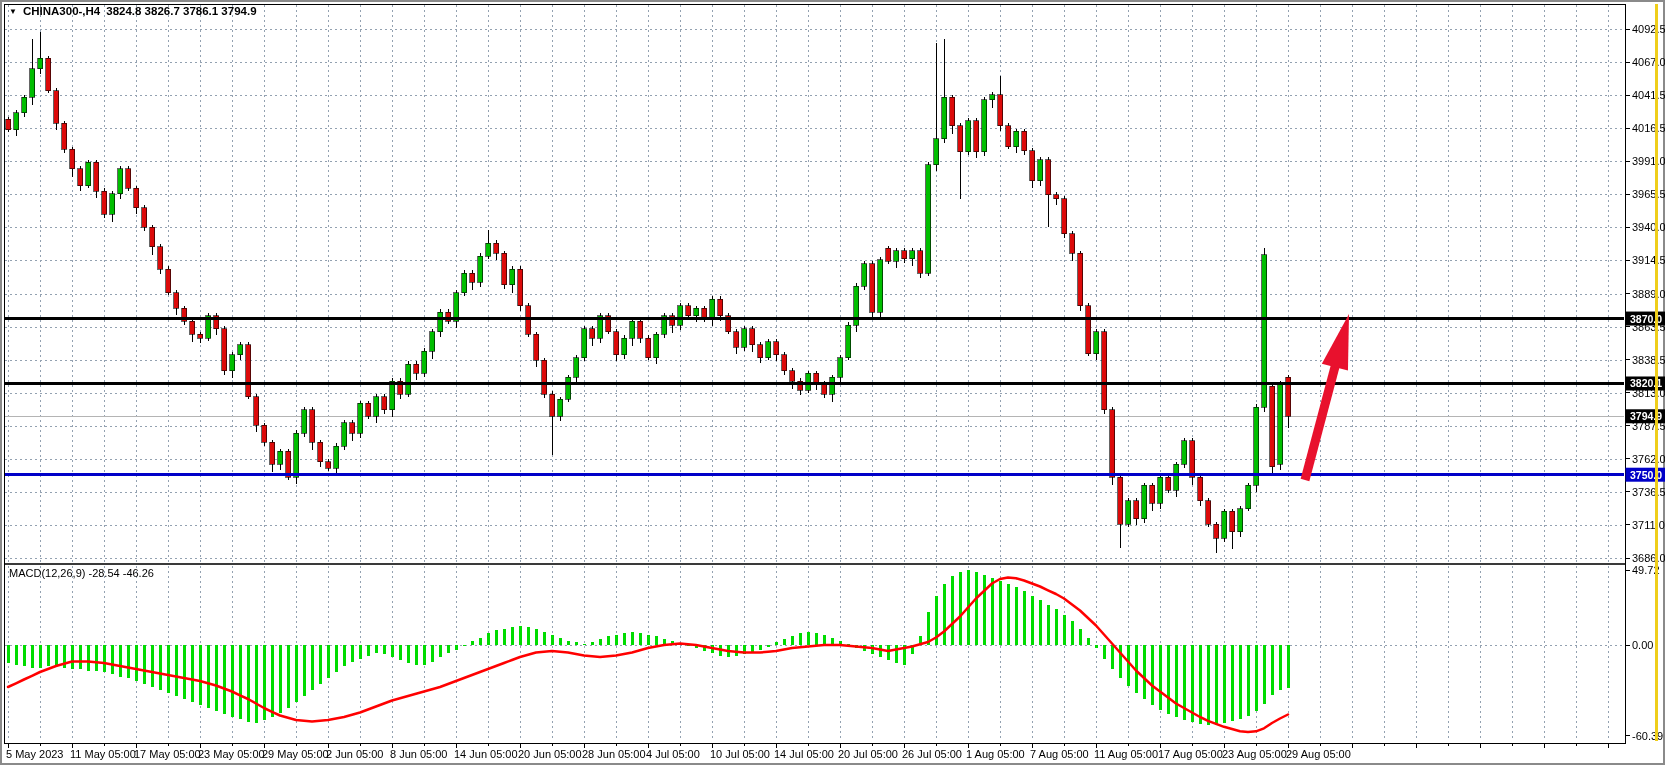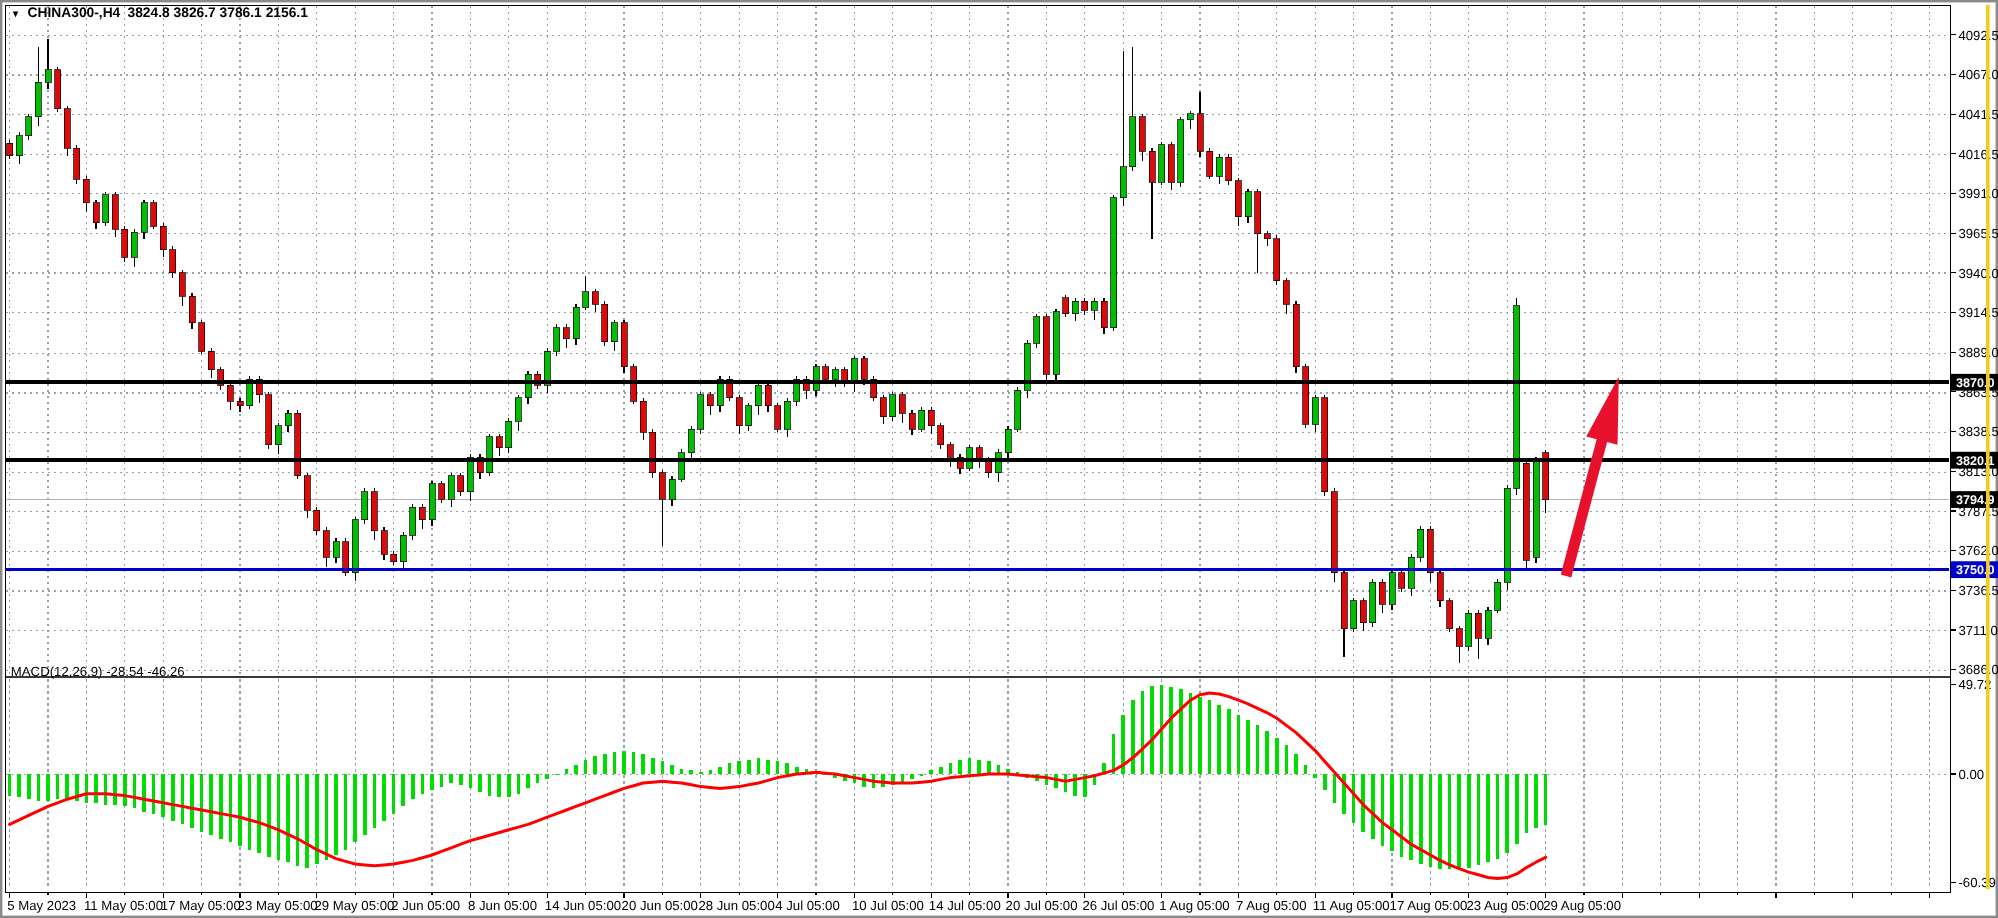--- a/index.html
+++ b/index.html
@@ -2,21 +2,21 @@
 <html><head>
 <meta charset="utf-8">
 <style>
   html,body{margin:0;padding:0;}
   body{width:1665px;height:765px;background:#ffffff;font-family:"Liberation Sans",sans-serif;overflow:hidden;position:relative;}
   .window{position:absolute;inset:0;border:2px solid #8a8a8a;background:#fff;}
   #chart-svg{position:absolute;left:0;top:0;}
   .title{position:absolute;left:7px;top:3px;display:flex;align-items:center;gap:6px;
          font-size:11.5px;font-weight:700;color:#000;z-index:5;white-space:nowrap;}
   .title .tri{font-size:8px;position:relative;top:0px;}
-  .macdlabel{position:absolute;left:7px;top:552px;font-size:11px;color:#000;z-index:5;white-space:nowrap;}
+  .macdlabel{position:absolute;left:7px;top:565px;font-size:11px;color:#000;z-index:5;white-space:nowrap;}
   .edge-strip{position:absolute;top:2px;bottom:22px;left:1653px;width:3px;z-index:6;}
   svg text{font-family:"Liberation Sans",sans-serif;}
 </style>
 </head>
 <body>
 
 <div class="window">
   <svg id="chart-svg" width="1665" height="765">
       <g>
         <line x1="6" y1="3" x2="6" y2="560" stroke="#93a1b1" stroke-width="1" stroke-dasharray="2,3" shape-rendering="crispEdges"></line>
@@ -765,17 +765,17 @@
         <text x="1284" y="756" font-size="11" fill="#000000">29 Aug 05:00</text>
       </g>
       <g>
         <line x1="1303" y1="478" x2="1334.9580055750678" y2="357.4311607849712" stroke="#e8112d" stroke-width="9"></line>
         <polygon points="1347,312 1345.9576803665072,368.6229950619149 1319.8589284262048,361.7052535837624" fill="#e8112d"></polygon>
       </g>
     </svg>
   <div class="title">
     <span class="tri">▼</span>
     <span>CHINA300-,H4</span>
-    <span>3824.8 3826.7 3786.1 2156.1</span>
+    <span>3824.8 3826.7 3786.1 3794.9</span>
   </div>
   <div class="macdlabel">MACD(12,26,9) -28.54 -46.26</div>
   <div class="edge-strip" style="background: rgb(239, 206, 27);"></div>
 </div>
 
 </body></html>

